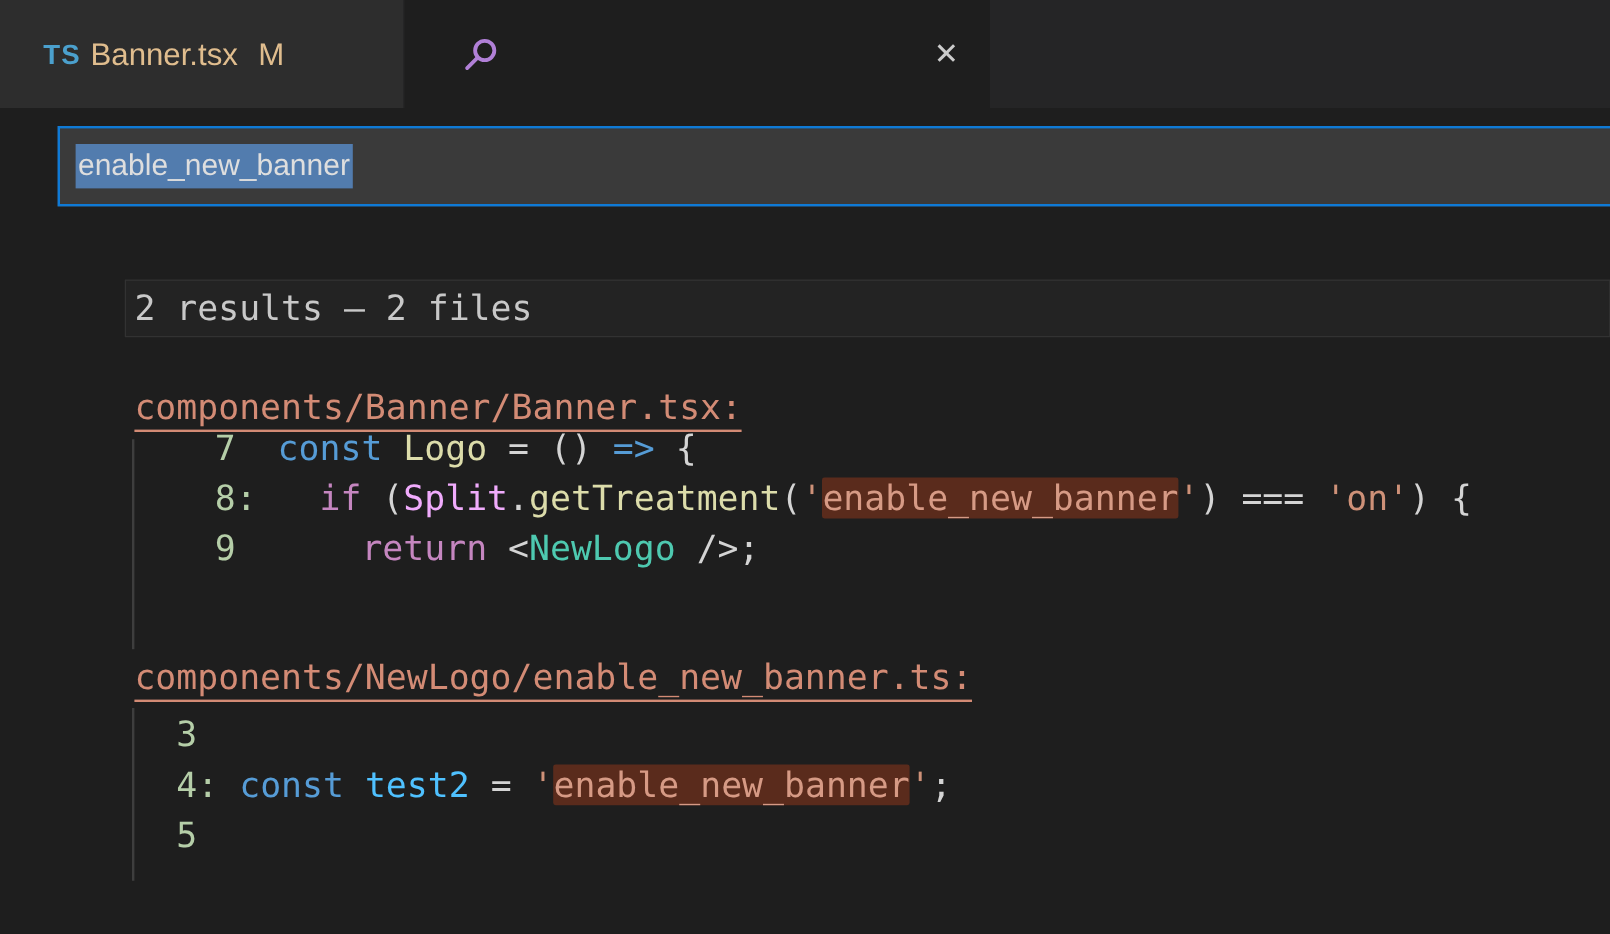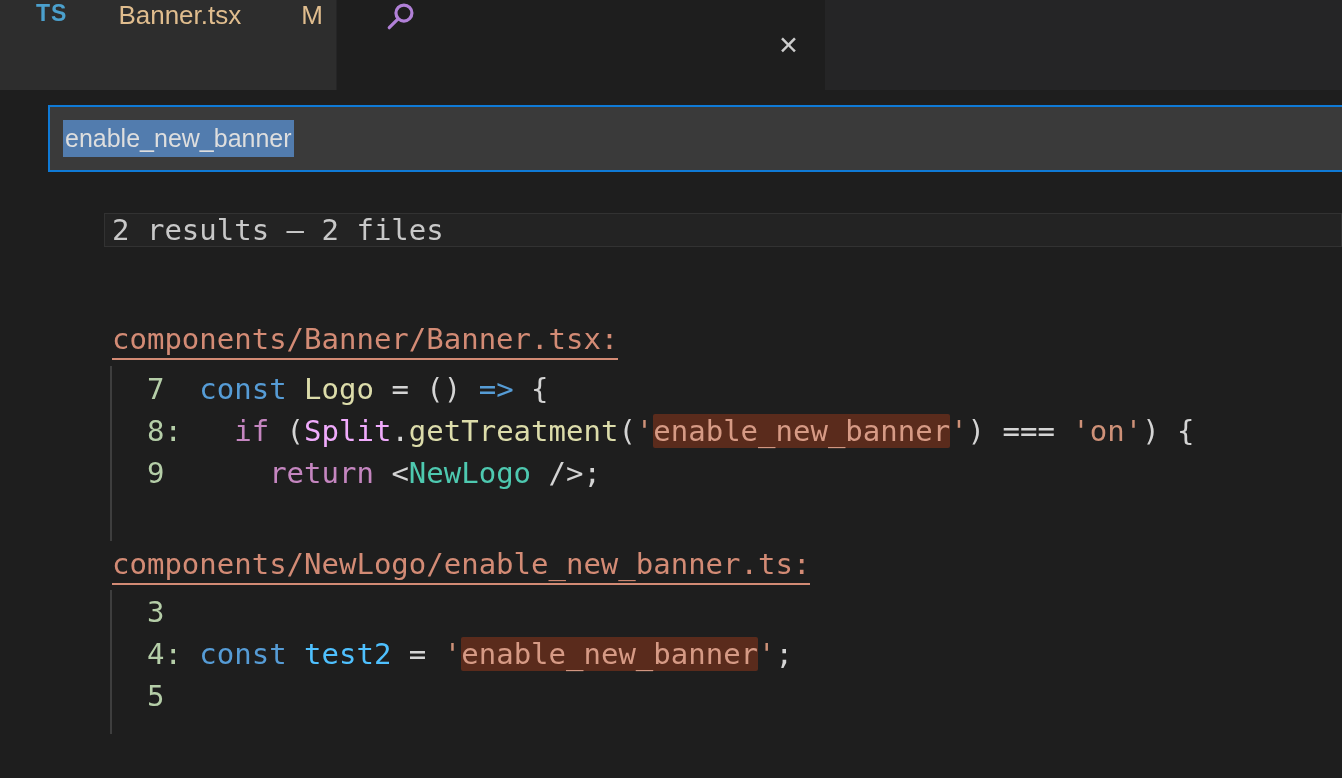--- a/index.html
+++ b/index.html
@@ -7,21 +7,21 @@
     width:1342px;height:778px;position:relative;overflow:hidden;
     background:#1e1e1e;
     font-family:"Liberation Sans",sans-serif;
     -webkit-font-smoothing:antialiased;
   }
   
   .tabbar{
     position:absolute;left:0;top:0;width:1342px;height:90px;
     background:#252526;display:flex;align-items:stretch;
   }
-  .tab{display:flex;align-items:flex-start;position:relative;box-sizing:border-box;gap:43px;}
+  .tab{display:flex;align-items:center;position:relative;box-sizing:border-box;}
   .tab-inactive{
     width:337px;background:#2d2d2d;border-right:1px solid #252526;
     padding-left:36px;
   }
   .tab-active{
     width:488px;background:#1e1e1e;padding-left:48px;
   }
   .ts-icon{
     color:var(--ts_icon,#4ba0cd);font-size:23px;font-weight:600;letter-spacing:1px;
   }
@@ -43,38 +43,38 @@
     display:flex;align-items:center;padding-left:13px;
     font-size:25px;color:#d9d9d9;
   }
   .query-selection{
     background:var(--input_selection,#527cae);
     color:#dedede;padding:4px 2px;
   }
   
   .mono{font-family:"DejaVu Sans Mono","Liberation Mono",monospace;}
   .results-line{
-    position:absolute;left:104px;right:0;top:213px;height:34px;
+    position:absolute;left:104px;right:0;top:233px;height:48px;
     box-sizing:border-box;background:#232323;border:1px solid #323232;
     display:flex;align-items:center;padding-left:7px;
     font-size:29px;color:#c8c8c8;
   }
   .file-heading{
     position:absolute;left:112px;
     font-size:29px;line-height:30px;display:inline-block;
     color:var(--file_link,#d38b75);
     border-bottom:2px solid var(--file_link,#c97f67);
     padding-bottom:4px;cursor:pointer;white-space:pre;
   }
   .h0{top:324px;} .h1{top:549px;}
   .code-block{
     position:absolute;left:112px;white-space:pre;
     font-size:29px;line-height:42px;
   }
-  .p0{top:368px;} .p1{top:591px;}
+  .p0{top:352px;padding-left:32px;} .p1{top:591px;}
   .code-line{height:42px;}
   .indent-guide{
     position:absolute;left:110px;width:2px;background:#3e3e3e;
   }
   .g0{top:366px;height:175px;} .g1{top:590px;height:144px;}
   
   .tk-pl{color:#d4d4d4;}
   .tk-kw{color:var(--keyword,#569cd6);}
   .tk-ctl{color:var(--control_keyword,#c586c0);}
   .tk-fn{color:var(--function,#dcdcaa);}

